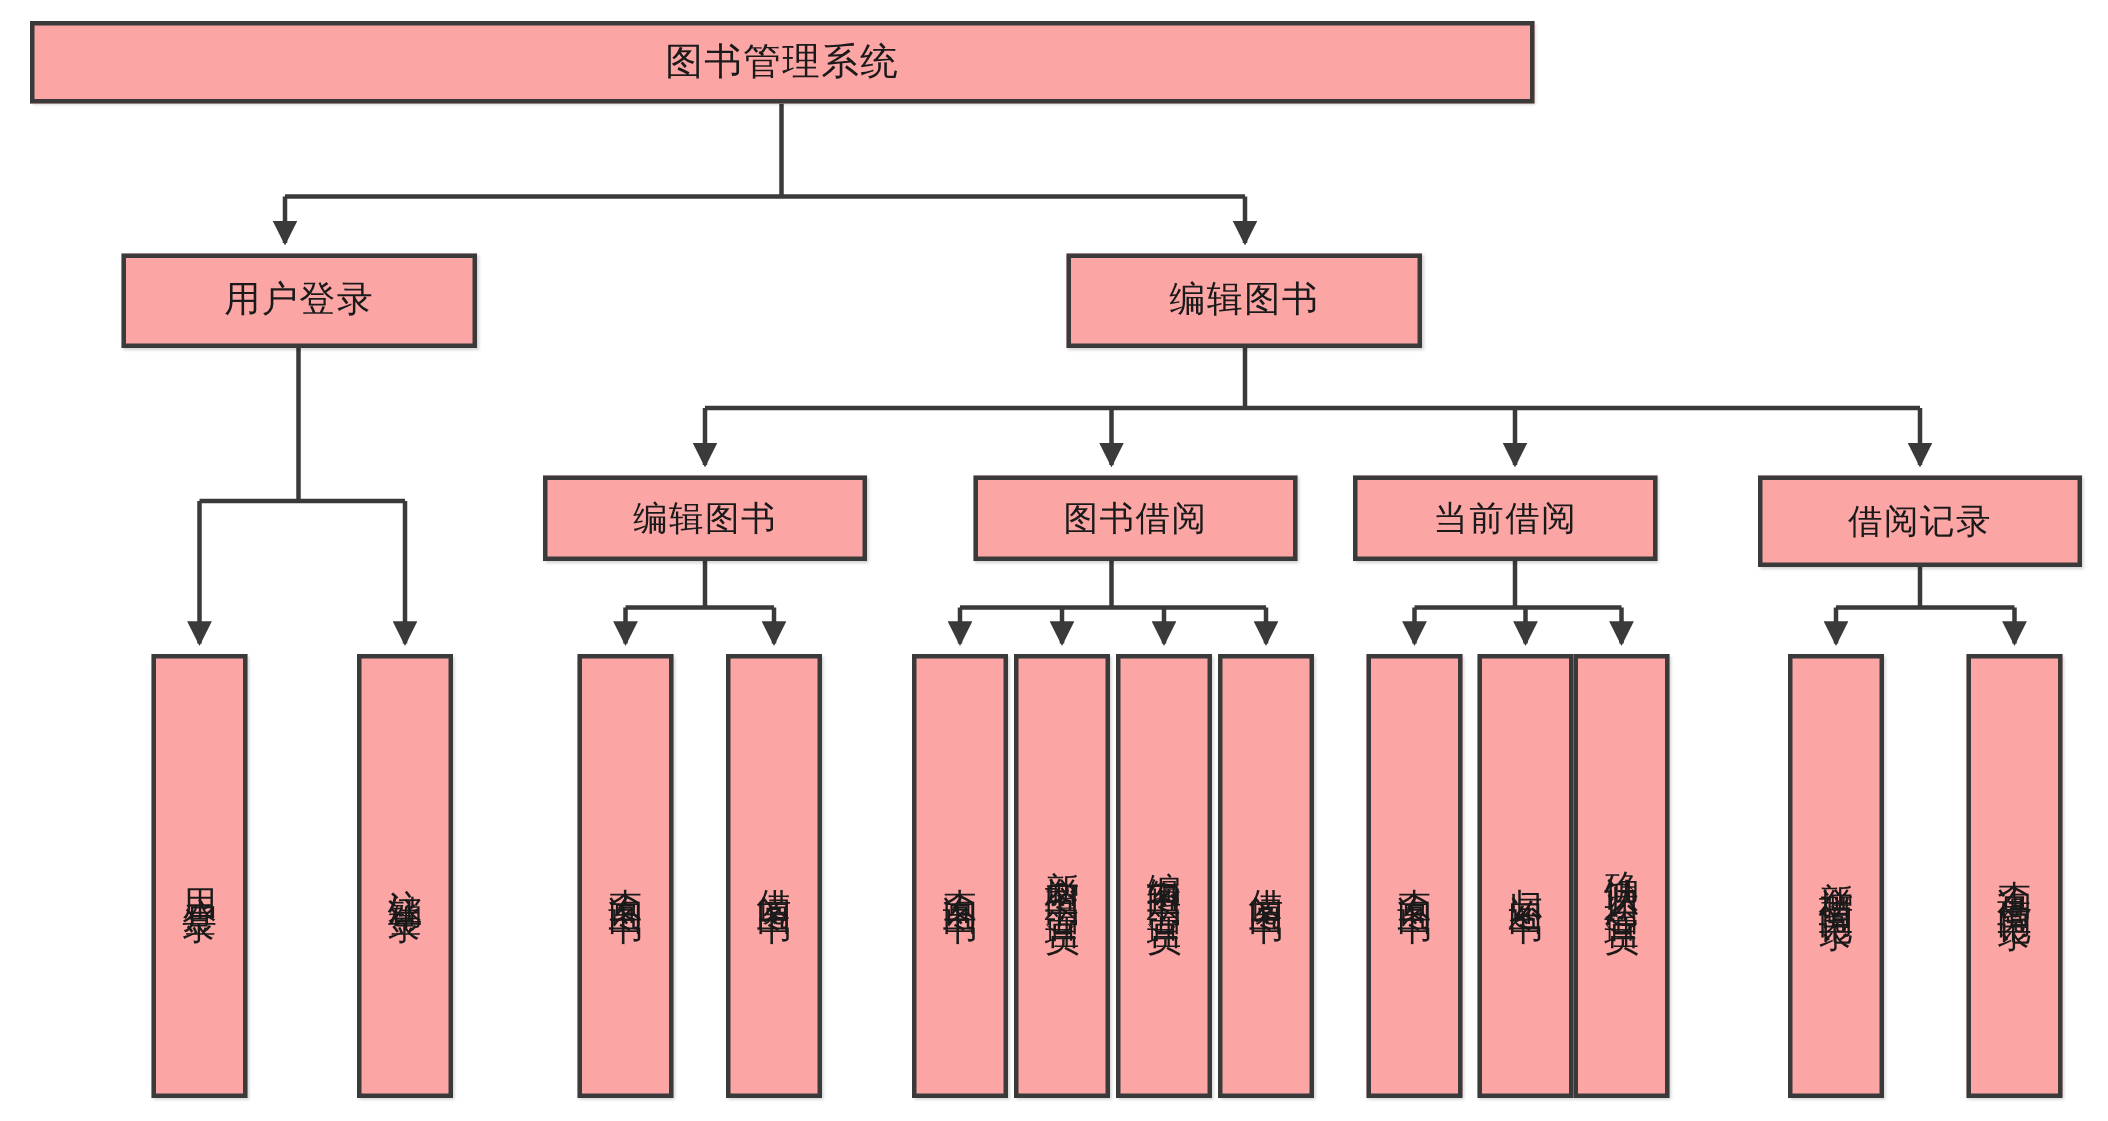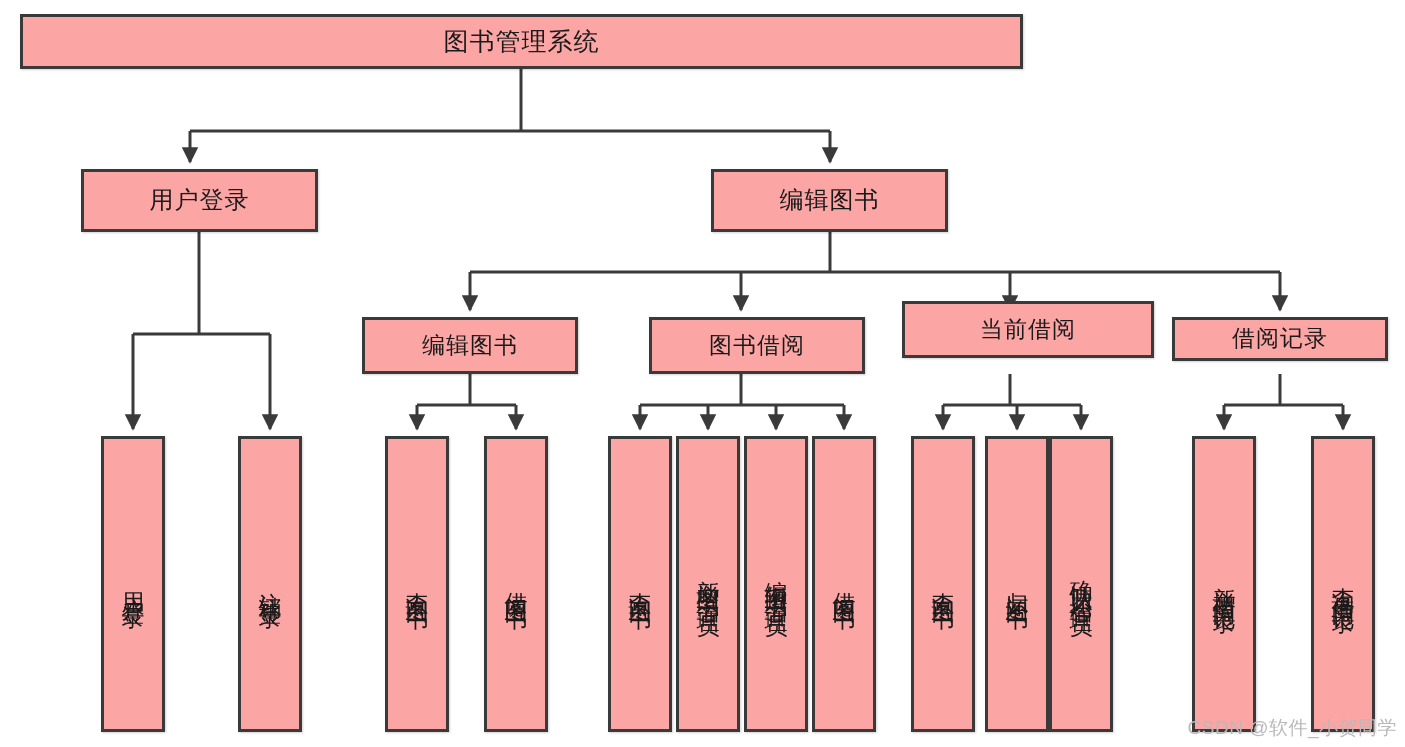--- a/index.html
+++ b/index.html
@@ -130,24 +130,24 @@
       </div>
       <div class="node lvl1" style="left: 711px; top: 169px; width: 237px; height: 63px;">
         <div class="label">编辑图书</div>
       </div>
       <div class="node lvl2" style="left: 362px; top: 317px; width: 216px; height: 57px;">
         <div class="label">编辑图书</div>
       </div>
       <div class="node lvl2" style="left: 633px; top: 317px; width: 216px; height: 57px; margin-left: 16px;">
         <div class="label">图书借阅</div>
       </div>
-      <div class="node lvl2" style="left: 902px; top: 301px; width: 252px; height: 57px;">
+      <div class="node lvl2" style="left: 902px; top: 317px; width: 203px; height: 57px;">
         <div class="label">当前借阅</div>
       </div>
-      <div class="node lvl2" style="left: 1172px; top: 317px; width: 216px; height: 44px;">
+      <div class="node lvl2" style="left: 1172px; top: 317px; width: 216px; height: 61px;">
         <div class="label">借阅记录</div>
       </div>
       <div class="node leaf" style="left: 101px; top: 436px; width: 64px; height: 296px;">
         <div class="label">用户登录</div>
       </div>
       <div class="node leaf" style="left: 238px; top: 436px; width: 64px; height: 296px;">
         <div class="label">注销登录</div>
       </div>
       <div class="node leaf" style="left: 385px; top: 436px; width: 64px; height: 296px;">
         <div class="label">查询图书</div>
@@ -177,14 +177,13 @@
         <div class="label">确认归还（管理员）</div>
       </div>
       <div class="node leaf" style="left: 1192px; top: 436px; width: 64px; height: 296px;">
         <div class="label">新增借阅记录</div>
       </div>
       <div class="node leaf" style="left: 1311px; top: 436px; width: 64px; height: 296px;">
         <div class="label">查询借阅记录</div>
       </div>
     </div>
 
-  <div class="watermark">CSDN @软件_小贺同学</div>
 </div>
 
 </body></html>

